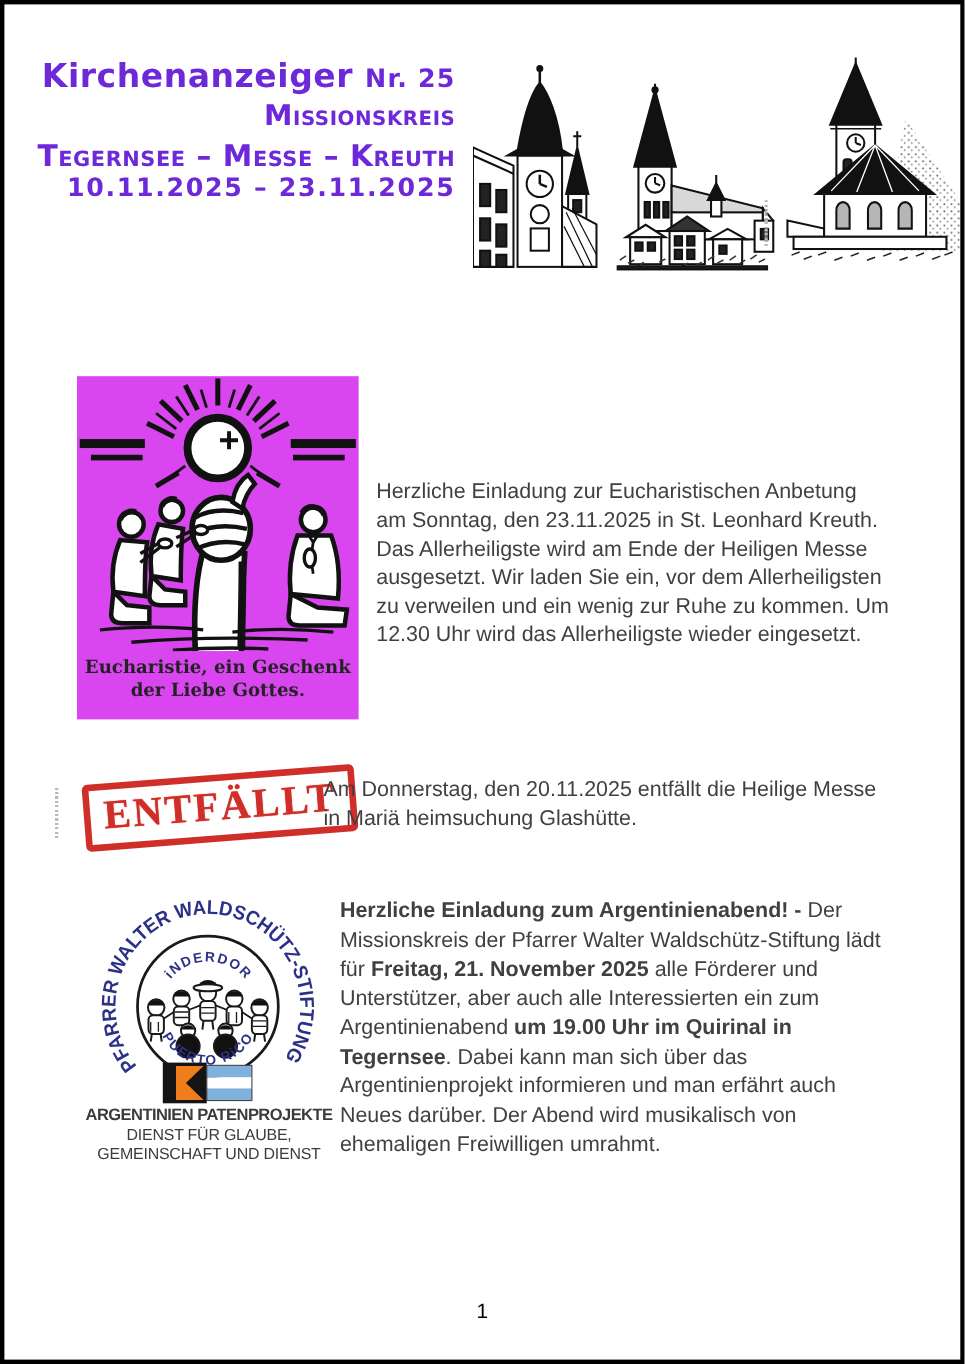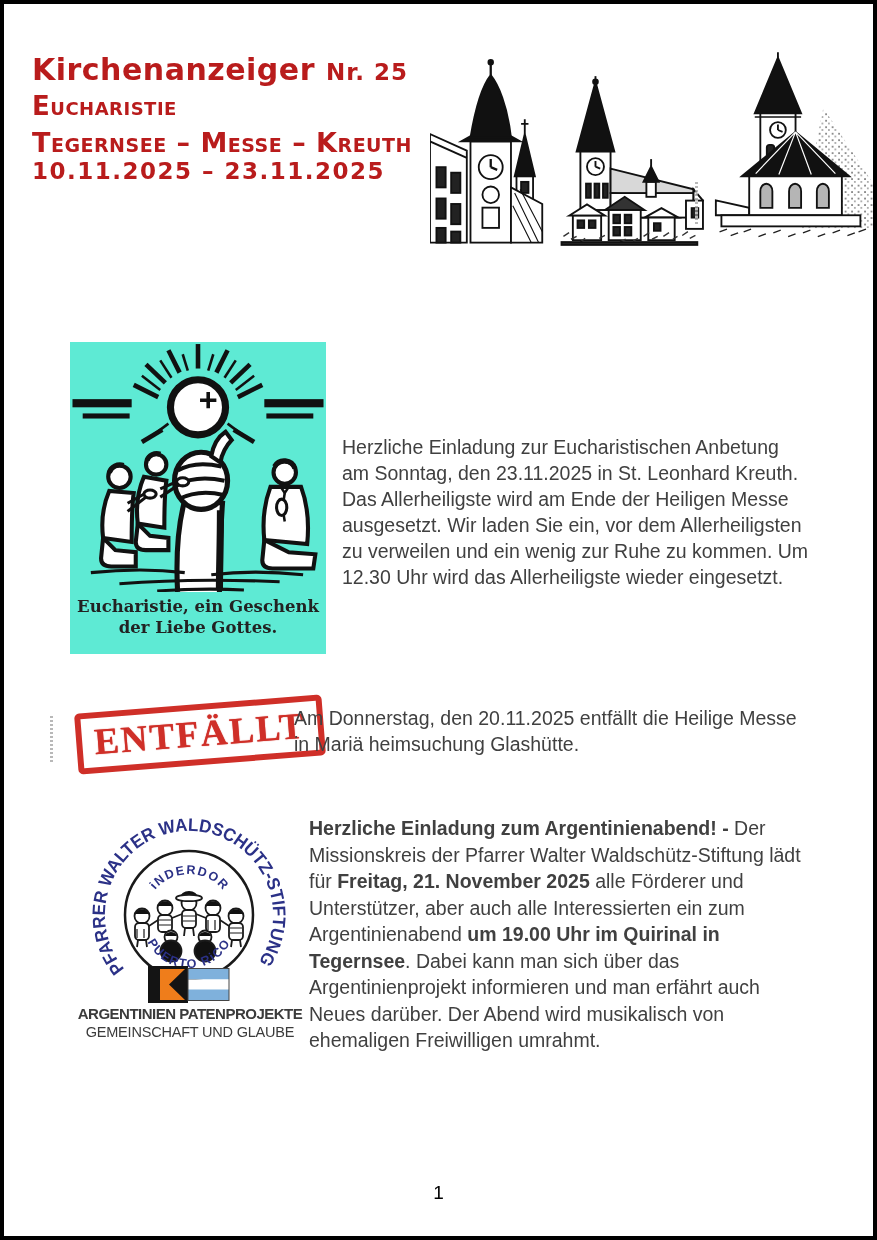--- a/index.html
+++ b/index.html
@@ -7,34 +7,34 @@
     position:relative;
     width:877px;height:1240px;
     box-sizing:border-box;
     border:4px solid #000;
     background:#fff;
     font-family:"Liberation Sans",sans-serif;
     color:#000;
     overflow:hidden;
   }
   
-  .masthead{position:absolute;left:28px;top:48px;width:382px;text-align:left;
-    font-family:"DejaVu Sans",sans-serif;font-weight:700;color:#b91c1c;}
+  .masthead{position:absolute;left:28px;top:48px;width:382px;text-align:right;
+    font-family:"DejaVu Sans",sans-serif;font-weight:700;color:#6d28d9;}
   .m-line1{font-size:30px;letter-spacing:.5px;white-space:nowrap;}
   .m-issue{font-size:23px;letter-spacing:1px;}
   .m-org{font-size:26px;font-variant:small-caps;margin-top:4px;letter-spacing:.5px;}
   .m-parishes{font-size:27px;font-variant:small-caps;margin-top:6px;letter-spacing:.5px;white-space:nowrap;}
   .m-dates{font-size:23px;letter-spacing:1.5px;white-space:nowrap;}
   
   .churches{position:absolute;left:426px;top:34px;width:446px;height:212px;
     display:flex;align-items:flex-end;gap:9px;}
   .churches svg{display:block;}
   .ink{stroke:#111;fill:none;}
   
-  .euch-img{position:absolute;left:66px;top:338px;width:256px;height:312px;background:#5eead4;}
+  .euch-img{position:absolute;left:66px;top:338px;width:256px;height:312px;background:#d946ef;}
   .euch-caption{position:absolute;left:0;top:254px;width:256px;text-align:center;
     font-family:"DejaVu Serif",serif;font-weight:700;font-size:16.5px;line-height:21px;
     color:#222;white-space:pre-line;}
   .para{position:absolute;font-size:19.5px;line-height:26px;white-space:pre-line;color:#404040;}
   .para1{left:338px;top:430px;width:535px;}
   .para2{left:290px;top:701px;width:580px;}
   .para3{left:305px;top:811px;width:552px;line-height:26.5px;}
   .b{font-weight:700;}
   
   .stamp{position:absolute;left:72px;top:700px;transform:rotate(-4.5deg);
@@ -58,21 +58,21 @@
 </head>
 <body>
 
 <div class="page">
 
   <div class="masthead">
     <div class="m-line1">
       <span>Kirchenanzeiger</span>
       <span class="m-issue">Nr. 25</span>
     </div>
-    <div class="m-org">Eucharistie</div>
+    <div class="m-org">Missionskreis</div>
     <div class="m-parishes">Tegernsee – Messe – Kreuth</div>
     <div class="m-dates">10.11.2025 – 23.11.2025</div>
   </div>
 
   <div class="churches">
 
     <svg width="122" height="208" viewBox="0 0 125 210">
       <g class="ink" stroke-width="2">
         <path d="M0,92 L40,110 L40,210 L0,210 Z" fill="#fff"></path>
         <path d="M0,100 L40,118"></path>
@@ -348,21 +348,22 @@
       <polygon points="12,3 37,3 21,18.5 37,34 12,34" fill="#ef7d1b"></polygon>
       <rect x="40" y="2.5" width="41" height="11" fill="#7fb1dc"></rect>
       <rect x="40" y="13.5" width="41" height="10" fill="#ffffff"></rect>
       <rect x="40" y="23.5" width="41" height="11" fill="#7fb1dc"></rect>
       <rect x="40" y="2.5" width="41" height="32" fill="none" stroke="#444" stroke-width="1"></rect>
     </g>
   </svg>
 
   <div class="logo-caption">
     <div class="lc1">ARGENTINIEN PATENPROJEKTE</div>
-    <div class="lc2">GEMEINSCHAFT UND GLAUBE</div>
+    <div class="lc2">DIENST FÜR GLAUBE,</div>
+    <div class="lc2">GEMEINSCHAFT UND DIENST</div>
   </div>
 
   <div class="para para3"><span class="b">Herzliche Einladung zum Argentinienabend! -</span><span> Der
 Missionskreis der Pfarrer Walter Waldschütz-Stiftung lädt
 für </span><span class="b">Freitag, 21. November 2025</span><span> alle Förderer und
 Unterstützer, aber auch alle Interessierten ein zum
 Argentinienabend </span><span class="b">um 19.00 Uhr im Quirinal in
 Tegernsee</span><span>. Dabei kann man sich über das
 Argentinienprojekt informieren und man erfährt auch
 Neues darüber. Der Abend wird musikalisch von

